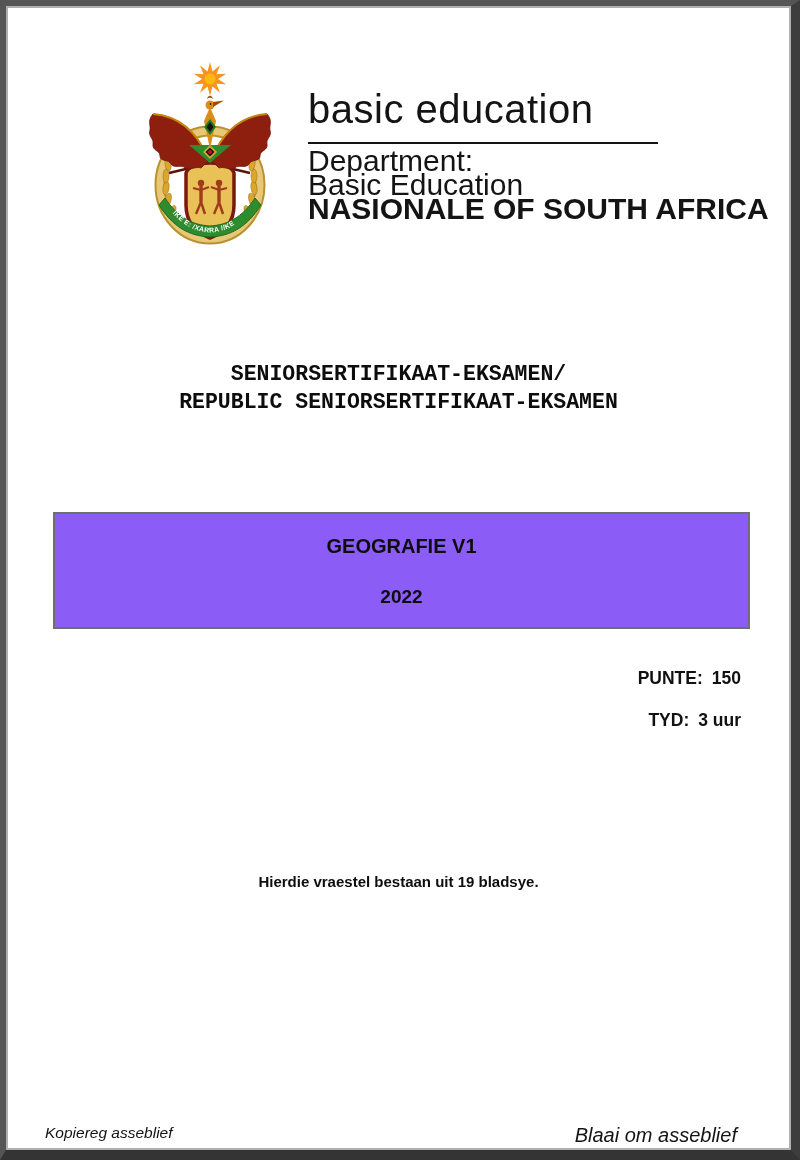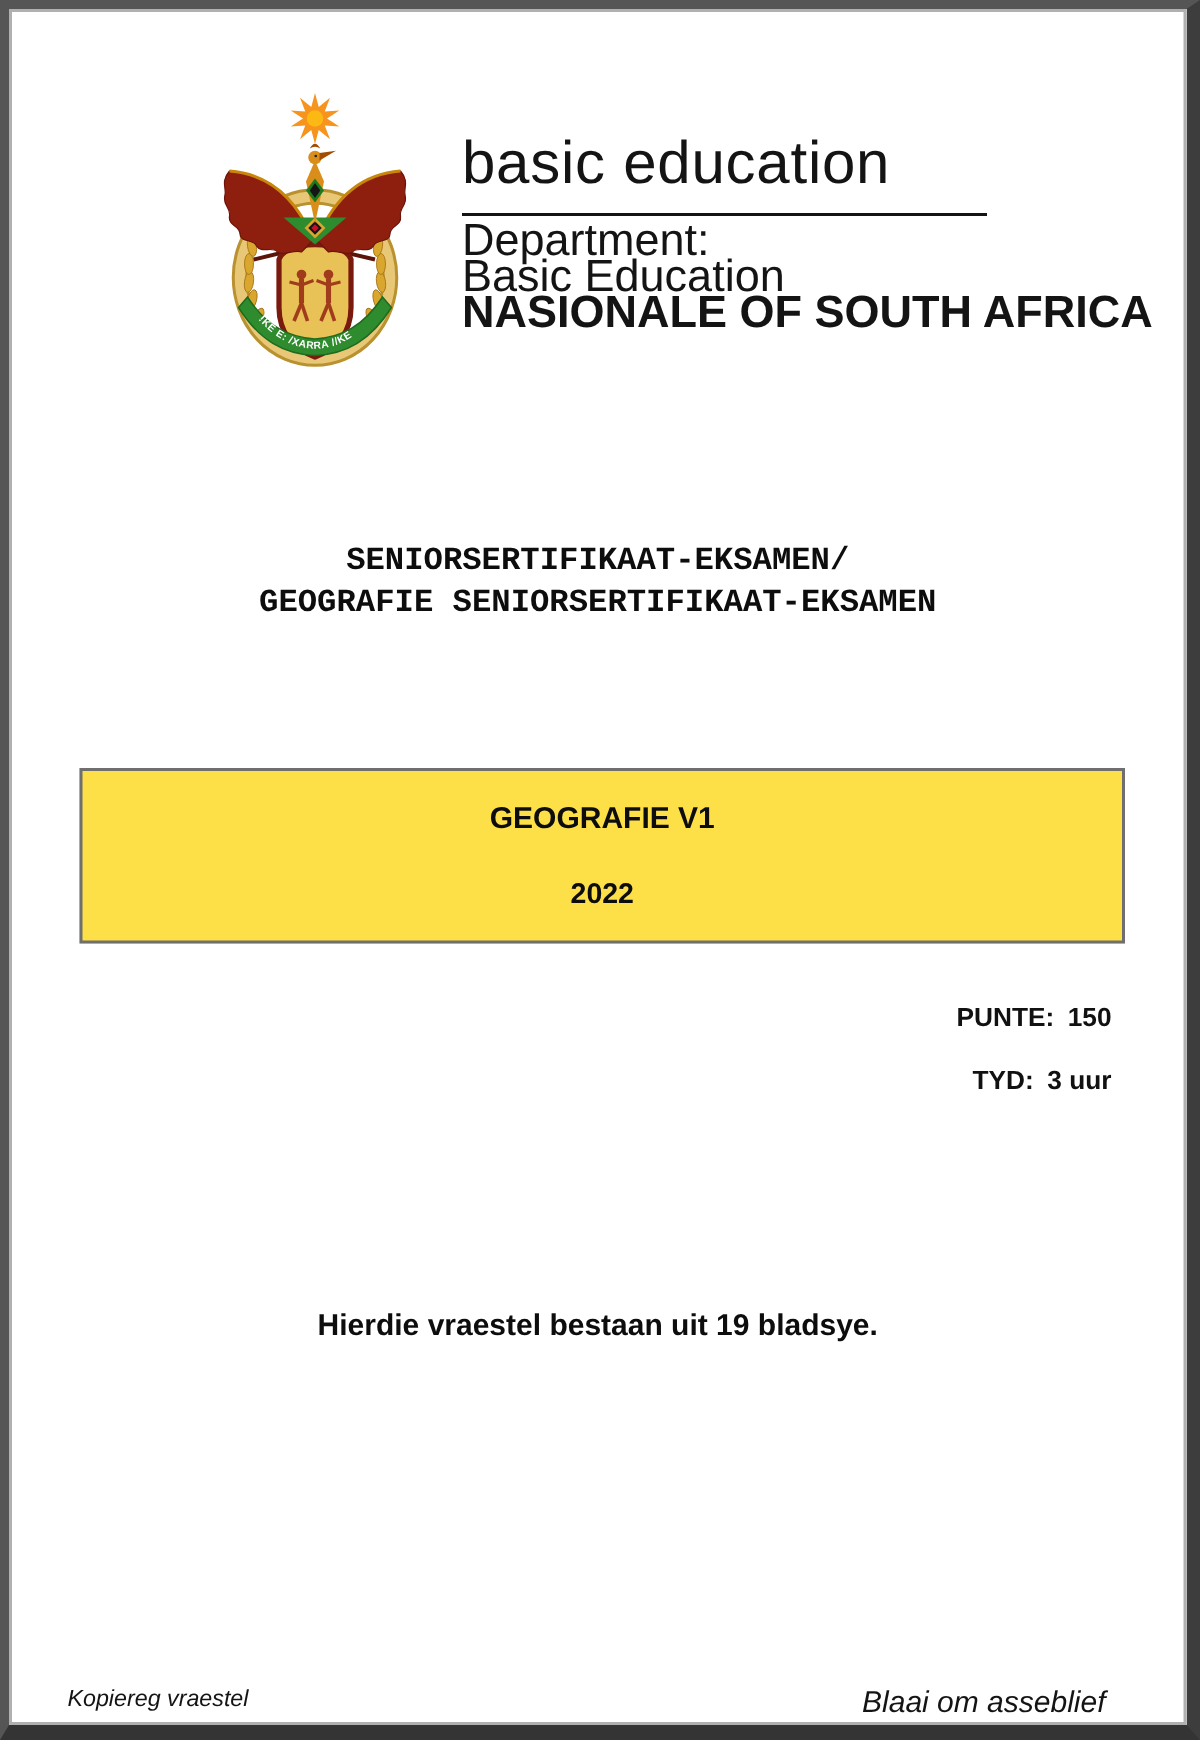--- a/index.html
+++ b/index.html
@@ -32,32 +32,32 @@
   .dept .b3 { font-weight:bold; }
   .exam-title {
     position:absolute; left:0; right:0; top:352px;
     text-align:center; font-weight:bold; font-size:21.5px; line-height:28px;
     color:#0d0d0d;
     font-family:Liberation Mono, monospace;
   }
   .subject-box {
     position:absolute; left:45px; top:504px; width:697px; height:117px;
     box-sizing:border-box;
-    background:#fde047;
+    background:#8b5cf6;
     border:2px solid #6f6f6f;
     text-align:center;
   }
   .subject-box .subject { margin-top:21px; font-size:20px; font-weight:bold; color:#0d0d0d; }
   .subject-box .year { margin-top:28px; font-size:19px; font-weight:bold; color:#0d0d0d; }
   .meta { position:absolute; right:48px; top:660px; text-align:right; font-weight:bold; font-size:17.5px; }
   .meta .row { height:42px;text-align:right; }
   .meta .val { margin-left:9px; }
   .pages-note {
     position:absolute; left:0; right:0; top:865px;
-    text-align:center; font-weight:bold; font-size:20px; color:#0d0d0d;
+    text-align:center; font-weight:bold; font-size:15px; color:#0d0d0d;
   }
   .footer-left { position:absolute; left:37px; top:1116px; font-size:15.5px; font-style:italic; color:#141414; }
   .footer-right { position:absolute; right:52px; top:1116px; font-size:20px; font-style:italic; color:#141414; }
 </style>
 </head>
 <body>
 
 <div class="page">
   <div class="inner">
 
@@ -145,36 +145,36 @@
     <div class="brand">basic education</div>
     <div class="brand-rule"></div>
     <div class="dept">
       <div class="b1">Department:</div>
       <div class="b2">Basic Education</div>
       <div class="b3">NASIONALE OF SOUTH AFRICA</div>
     </div>
 
     <div class="exam-title">
       <div>SENIORSERTIFIKAAT-EKSAMEN/</div>
-      <div>GEOGRAFIE SENIORSERTIFIKAAT-EKSAMEN</div>
+      <div>REPUBLIC SENIORSERTIFIKAAT-EKSAMEN</div>
     </div>
 
     <div class="subject-box">
       <div class="subject">GEOGRAFIE V1</div>
       <div class="year">2022</div>
     </div>
 
     <div class="meta">
       <div class="row">
         <span>PUNTE:</span><span class="val">150</span>
       </div>
       <div class="row">
         <span>TYD:</span><span class="val">3 uur</span>
       </div>
     </div>
 
     <div class="pages-note">Hierdie vraestel bestaan uit 19 bladsye.</div>
 
-    <div class="footer-left">Kopiereg vraestel</div>
+    <div class="footer-left">Kopiereg asseblief</div>
     <div class="footer-right">Blaai om asseblief</div>
 
   </div>
 </div>
 
 </body></html>

